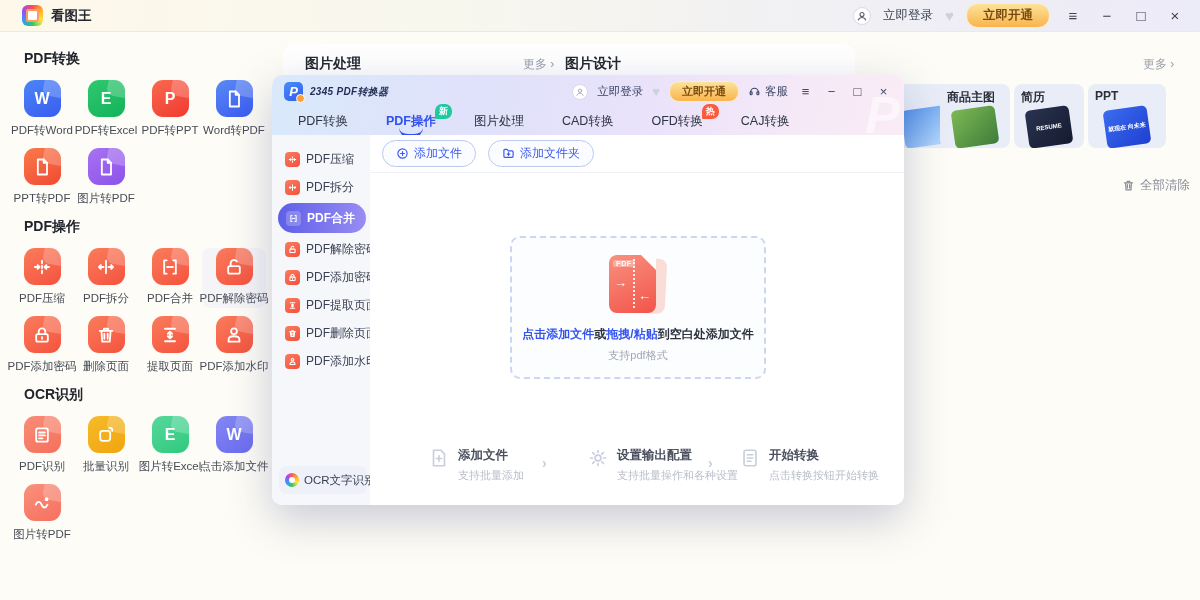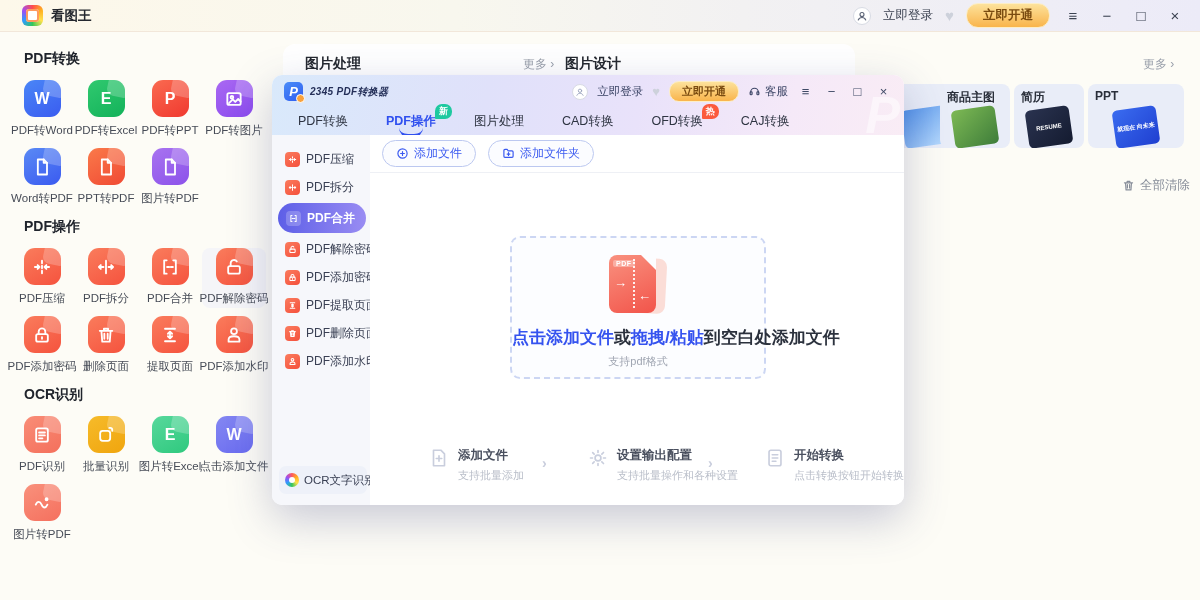--- a/index.html
+++ b/index.html
@@ -112,21 +112,21 @@
   .doc-b { position:absolute; left:11px; top:5px; width:46px; height:55px; background:#fbddd7;
     border-radius:8px; transform:rotate(3deg); }
   .doc-f { position:absolute; left:0; top:2px; width:47px; height:58px; border-radius:8px;
     background:linear-gradient(155deg,#f9917f,#f2544a); }
   .doc-fold { position:absolute; top:0; right:0; width:0; height:0; border-top:15px solid #fcfdff;
     border-left:15px solid transparent; }
   .doc-line { position:absolute; left:50%; top:7%; height:85%; border-left:2px dotted rgba(255,255,255,.9); }
   .doc-chip { position:absolute; top:5px; left:4px; background:rgba(255,255,255,.32); color:#fff;
     font-size:7px; font-weight:bold; padding:0 3px; border-radius:2px; letter-spacing:.5px; }
   .doc-a { position:absolute; color:#fff; font-weight:bold; font-size:13px; line-height:1; }
-  .dz-line { font-size:17px; font-weight:bold; color:#2b313d; white-space:nowrap; }
+  .dz-line { font-size:12px; font-weight:bold; color:#2b313d; white-space:nowrap; }
   .dz-line .blue { color:#3553ef; }
   .dz-hint { font-size:11px; color:#a0a6b2; margin-top:5px; }
 
   .steps { position:absolute; left:0; top:312px; width:100%; height:42px; }
   .step { position:absolute; display:flex; gap:8px; align-items:flex-start; }
   .step-t { font-size:12.5px; font-weight:bold; color:#4a505f; white-space:nowrap; }
   .step-d { font-size:11px; color:#b9bec9; margin-top:4px; white-space:nowrap; }
   .step-arrow { position:absolute; top:8px; color:#c9cedd; font-size:14px; font-weight:bold; }
 
   svg { display:block; }
@@ -176,33 +176,20 @@
         <span class="lp-label">PDF转Excel</span>
       </div>
       <div class="lp-item">
         <span class="lp-icon" style="background: linear-gradient(150deg, rgb(250, 106, 80), rgb(240, 57, 47));">
           <span class="sheen"></span>
           <span class="glyph">P</span>
         </span>
         <span class="lp-label">PDF转PPT</span>
       </div>
       <div class="lp-item">
-        <span class="lp-icon" style="background: linear-gradient(150deg, rgb(169, 104, 242), rgb(139, 75, 238));">
-          <span class="sheen"></span>
-          <span class="glyph">
-            <svg viewBox="0 0 24 24" width="20" height="20" fill="none" stroke="#fff" stroke-width="2.2" stroke-linecap="round" stroke-linejoin="round">
-              <rect x="4" y="5" width="16" height="14" rx="2"></rect>
-              <circle cx="9.5" cy="10" r="1.6"></circle>
-              <path d="M6 17l4.5-4.5 3 3L17 12l3 3"></path>
-            </svg>
-          </span>
-        </span>
-        <span class="lp-label">PDF转图片</span>
-      </div>
-      <div class="lp-item">
         <span class="lp-icon" style="background: linear-gradient(150deg, rgb(90, 138, 245), rgb(58, 90, 240));">
           <span class="sheen"></span>
           <span class="glyph">
             <svg viewBox="0 0 24 24" width="20" height="20" fill="none" stroke="#fff" stroke-width="2.2" stroke-linecap="round" stroke-linejoin="round">
               <path d="M7 3h7l4 4v14H7z"></path>
               <path d="M14 3v4h4"></path>
             </svg>
           </span>
         </span>
         <span class="lp-label">Word转PDF</span>
@@ -392,21 +379,21 @@
       <div class="thumb" style="background: linear-gradient(140deg, rgb(79, 143, 232), rgb(191, 224, 255)); font-size: 6px;"></div>
     </div>
     <div class="design-tile" style="left: 940px; width: 70px;">
       <div class="dlab">商品主图</div>
       <div class="thumb" style="background: linear-gradient(140deg, rgb(125, 185, 84), rgb(62, 125, 58)); font-size: 6px;"></div>
     </div>
     <div class="design-tile" style="left: 1014px; width: 70px;">
       <div class="dlab">简历</div>
       <div class="thumb" style="background: linear-gradient(140deg, rgb(42, 51, 80), rgb(20, 27, 48)); font-size: 6px;">RESUME</div>
     </div>
-    <div class="design-tile" style="left: 1088px; width: 96px;">
+    <div class="design-tile" style="left: 1088px; width: 78px;">
       <div class="dlab">PPT</div>
       <div class="thumb" style="background: linear-gradient(140deg, rgb(58, 108, 240), rgb(31, 63, 208)); font-size: 6px;">就现在 向未来</div>
     </div>
   </div>
 <div class="clear-all">
   <span>
       <svg viewBox="0 0 24 24" width="13" height="13" fill="none" stroke="#878d99" stroke-width="2.2" stroke-linecap="round" stroke-linejoin="round">
         <path d="M4.5 7h15M9.5 7V4.5h5V7M6.5 7l1 13h9l1-13M10 10.5v6M14 10.5v6"></path>
       </svg>
     </span>
@@ -589,21 +576,21 @@
               <circle cx="12" cy="12" r="3.2"></circle>
               <path d="M12 3.8V6M12 18v2.2M3.8 12H6M18 12h2.2M6.2 6.2l1.6 1.6M16.2 16.2l1.8 1.8M6.2 17.8l1.6-1.6M16.2 7.8l1.8-1.8"></path>
             </svg>
           </span>
           <div>
             <div class="step-t">设置输出配置</div>
             <div class="step-d">支持批量操作和各种设置</div>
           </div>
         </div>
         <span class="step-arrow" style="left: 338px;">›</span>
-        <div class="step" style="left: 394px;">
+        <div class="step" style="left: 369px;">
           <span>
             <svg viewBox="0 0 24 24" width="22" height="22" fill="none" stroke="#c9cedd" stroke-width="1.8" stroke-linecap="round" stroke-linejoin="round">
               <rect x="5.5" y="3.5" width="13" height="17" rx="2"></rect>
               <path d="M9 8.5h6M9 12h6M9 15.5h4"></path>
             </svg>
           </span>
           <div>
             <div class="step-t">开始转换</div>
             <div class="step-d">点击转换按钮开始转换</div>
           </div>

